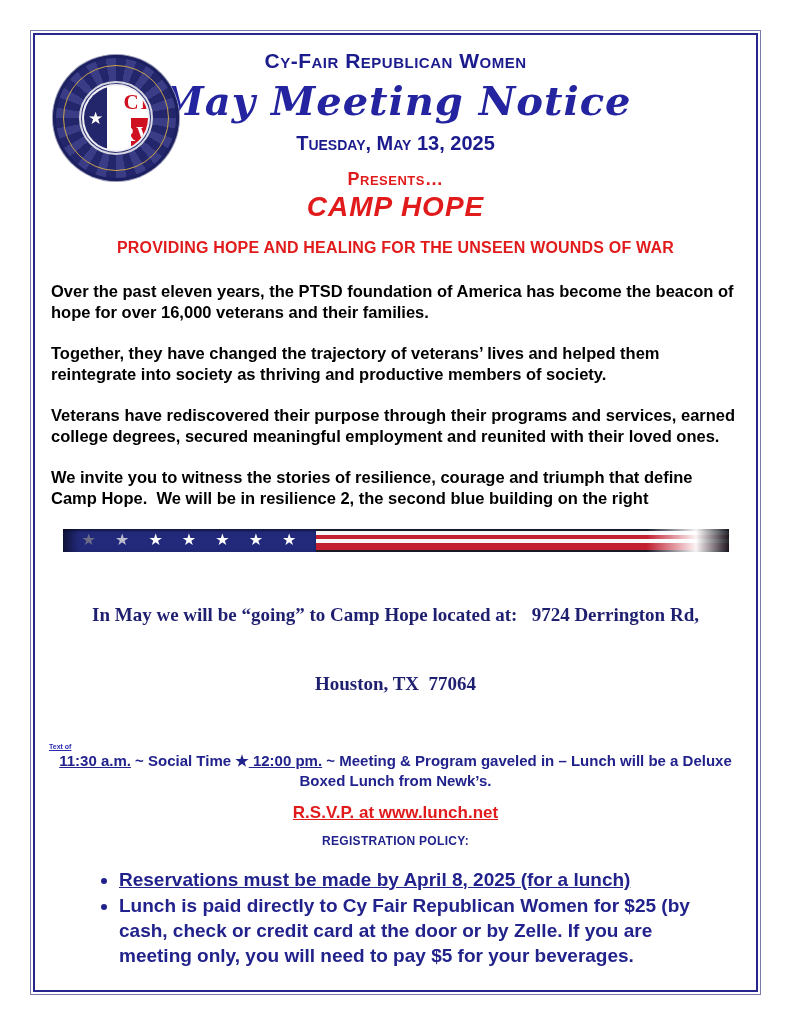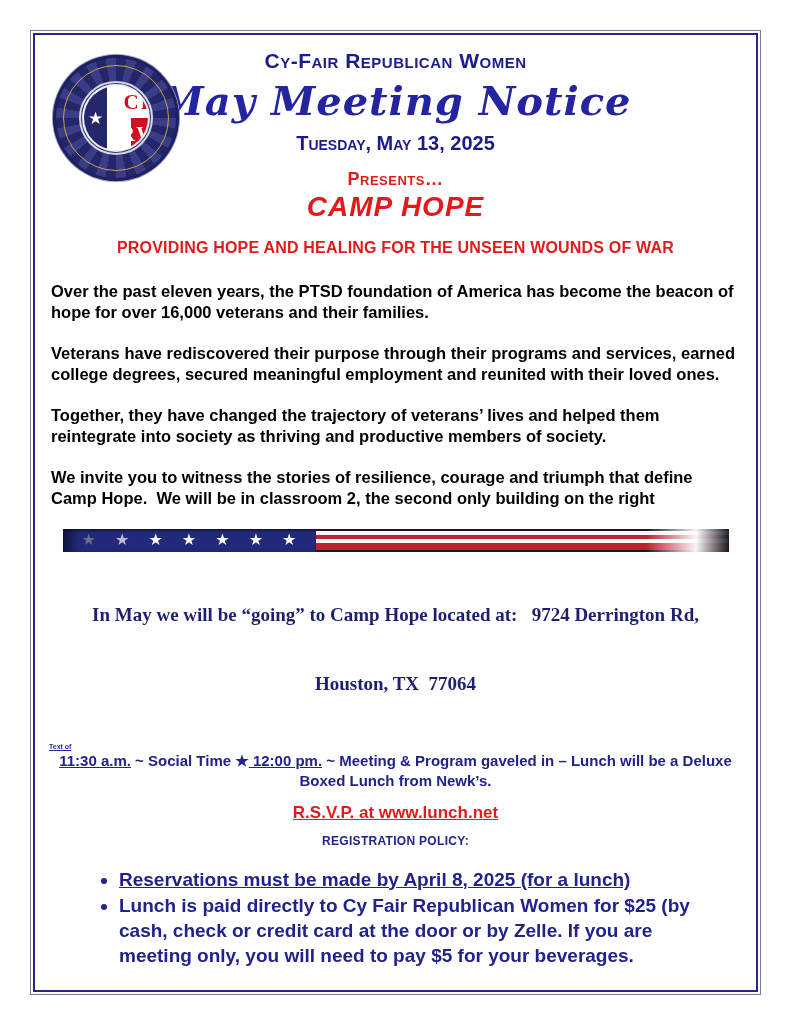--- a/index.html
+++ b/index.html
@@ -84,23 +84,23 @@
       <div class="org-title">Cy-Fair Republican Women</div>
       <div class="script-title">May Meeting Notice</div>
       <div class="date-line">Tuesday, May 13, 2025</div>
       <div class="presents">Presents…</div>
       <div class="event-name">CAMP HOPE</div>
       <div class="tagline">PROVIDING HOPE AND HEALING FOR THE UNSEEN WOUNDS OF WAR</div>
     </div>
 
     <div class="body-copy">
       <p>Over the past eleven years, the PTSD foundation of America has become the beacon of hope for over 16,000 veterans and their families.</p>
+      <p>Together, they have changed the trajectory of veterans’ lives and helped them reintegrate into society as thriving and productive members of society.</p>
       <p>Veterans have rediscovered their purpose through their programs and services, earned college degrees, secured meaningful employment and reunited with their loved ones.</p>
-      <p>Together, they have changed the trajectory of veterans’ lives and helped them reintegrate into society as thriving and productive members of society.</p>
-      <p>We invite you to witness the stories of resilience, courage and triumph that define Camp Hope.  We will be in classroom 2, the second only building on the right</p>
+      <p>We invite you to witness the stories of resilience, courage and triumph that define Camp Hope.  We will be in resilience 2, the second blue building on the right</p>
     </div>
 
     <div class="banner">
       <div class="banner-stars">
         <span>★</span>
         <span>★</span>
         <span>★</span>
         <span>★</span>
         <span>★</span>
         <span>★</span>

